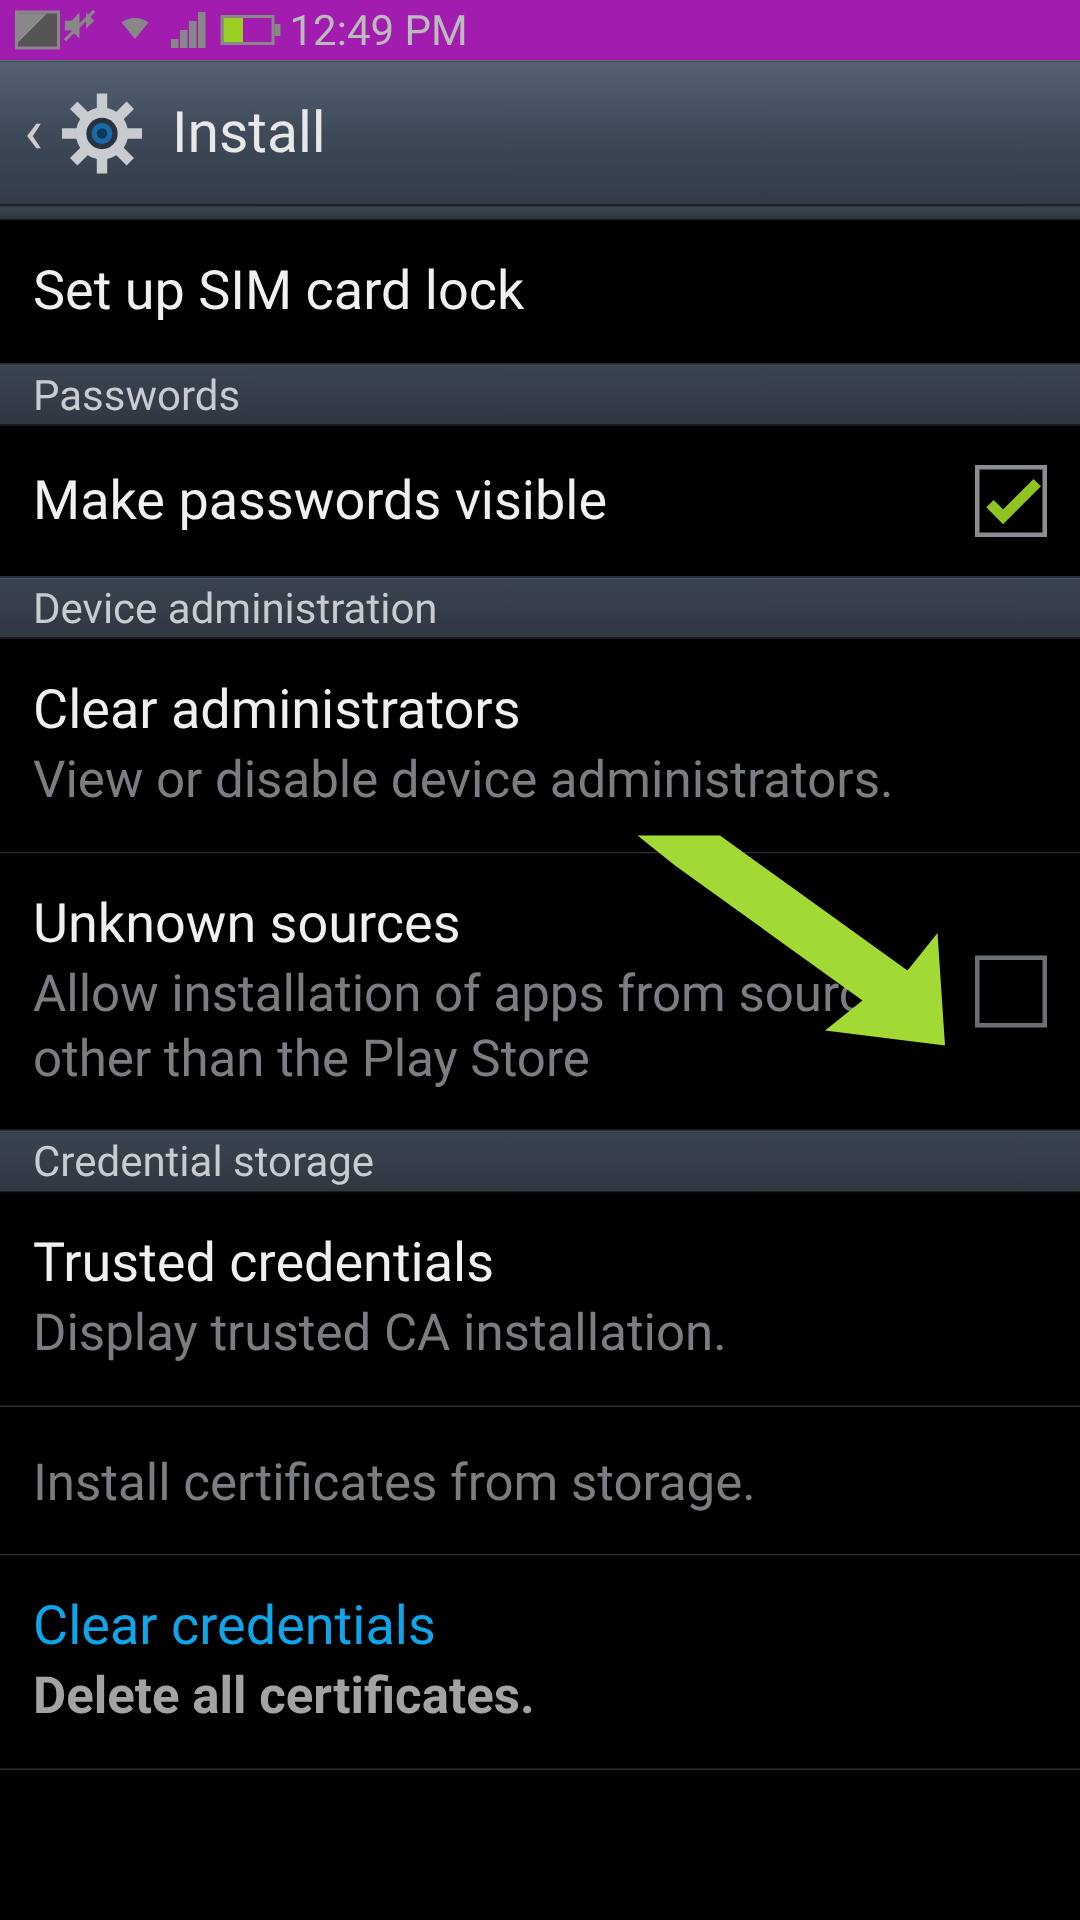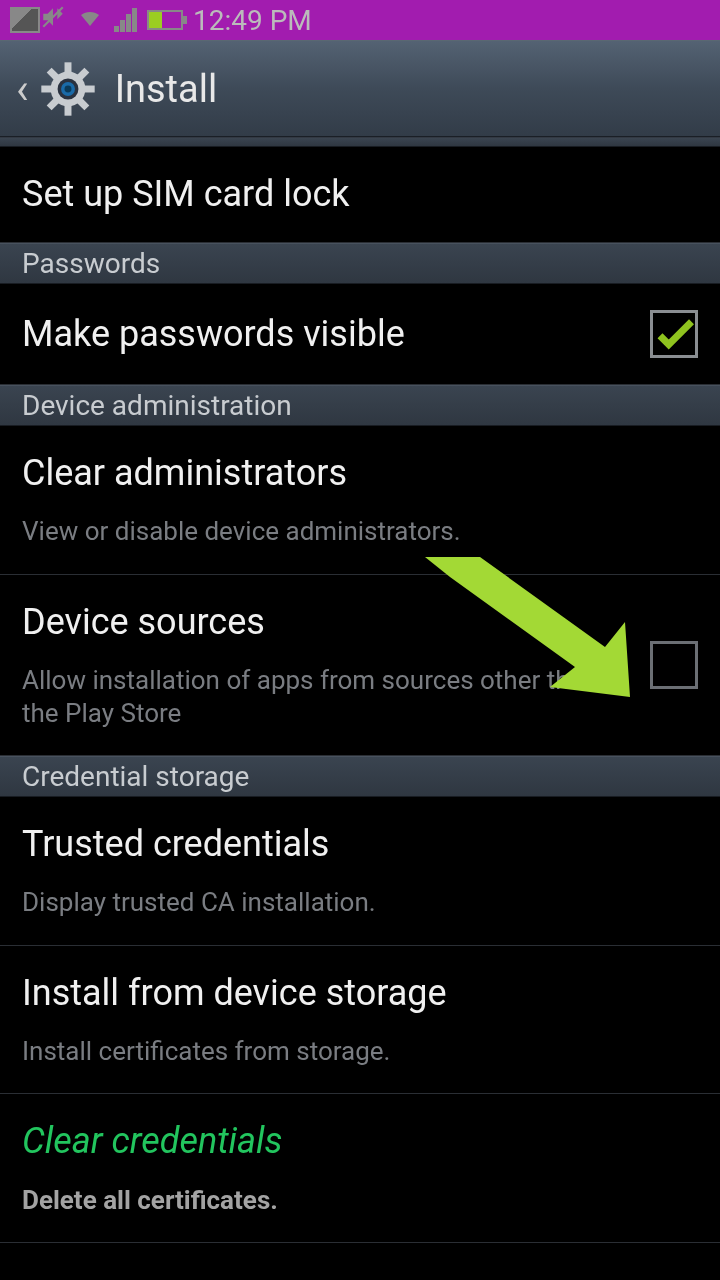--- a/index.html
+++ b/index.html
@@ -73,22 +73,22 @@
     .item {
       background: #000;
       padding: 26px 22px;
       border-bottom: 1px solid #2a2e34;
       display: flex;
       align-items: center;
       justify-content: space-between;
     }
     .item-text { flex: 1; }
     .item-title { color:#f0f0f0; font-size:36px; font-weight:400; line-height:1.2; }
-    .item-sub { color:#7a7d82; font-size:26px; margin-top:20px; line-height:1.25; }
-    .item.disabled .item-title { color:#22c55e;font-style:italic; }
+    .item-sub { color:#7a7d82; font-size:34px; margin-top:4px; line-height:1.25; }
+    .item.disabled .item-title { color:#0ea5e9; }
     .item.disabled .item-sub { color:#a3a3a3;font-weight:bold; }
 
     .checkbox {
       width:48px; height:48px;
       border:3px solid #6b6f74;
       display:flex; align-items:center; justify-content:center;
       flex-shrink:0;
       margin-left:20px;
     }
     .checkbox.checked { border-color:#8a8e92; }
@@ -184,38 +184,37 @@
 
 <div class="item">
   <div class="item-text">
     <div class="item-title">Clear administrators</div>
     <div class="item-sub">View or disable device administrators.</div>
   </div>
 </div>
 
 <div class="item">
   <div class="item-text">
-    <div class="item-title">Device sources</div>
+    <div class="item-title">Unknown sources</div>
     <div class="item-sub">Allow installation of apps from sources other than the Play Store</div>
   </div>
   <div class="checkbox"></div>
 </div>
 
 <div class="section-header">Credential storage</div>
 
 <div class="item">
   <div class="item-text">
     <div class="item-title">Trusted credentials</div>
     <div class="item-sub">Display trusted CA installation.</div>
   </div>
 </div>
 
 <div class="item">
   <div class="item-text">
-    <div class="item-title">Install from device storage</div>
     <div class="item-sub">Install certificates from storage.</div>
   </div>
 </div>
 
 <div class="item disabled">
   <div class="item-text">
     <div class="item-title">Clear credentials</div>
     <div class="item-sub">Delete all certificates.</div>
   </div>
 </div>

